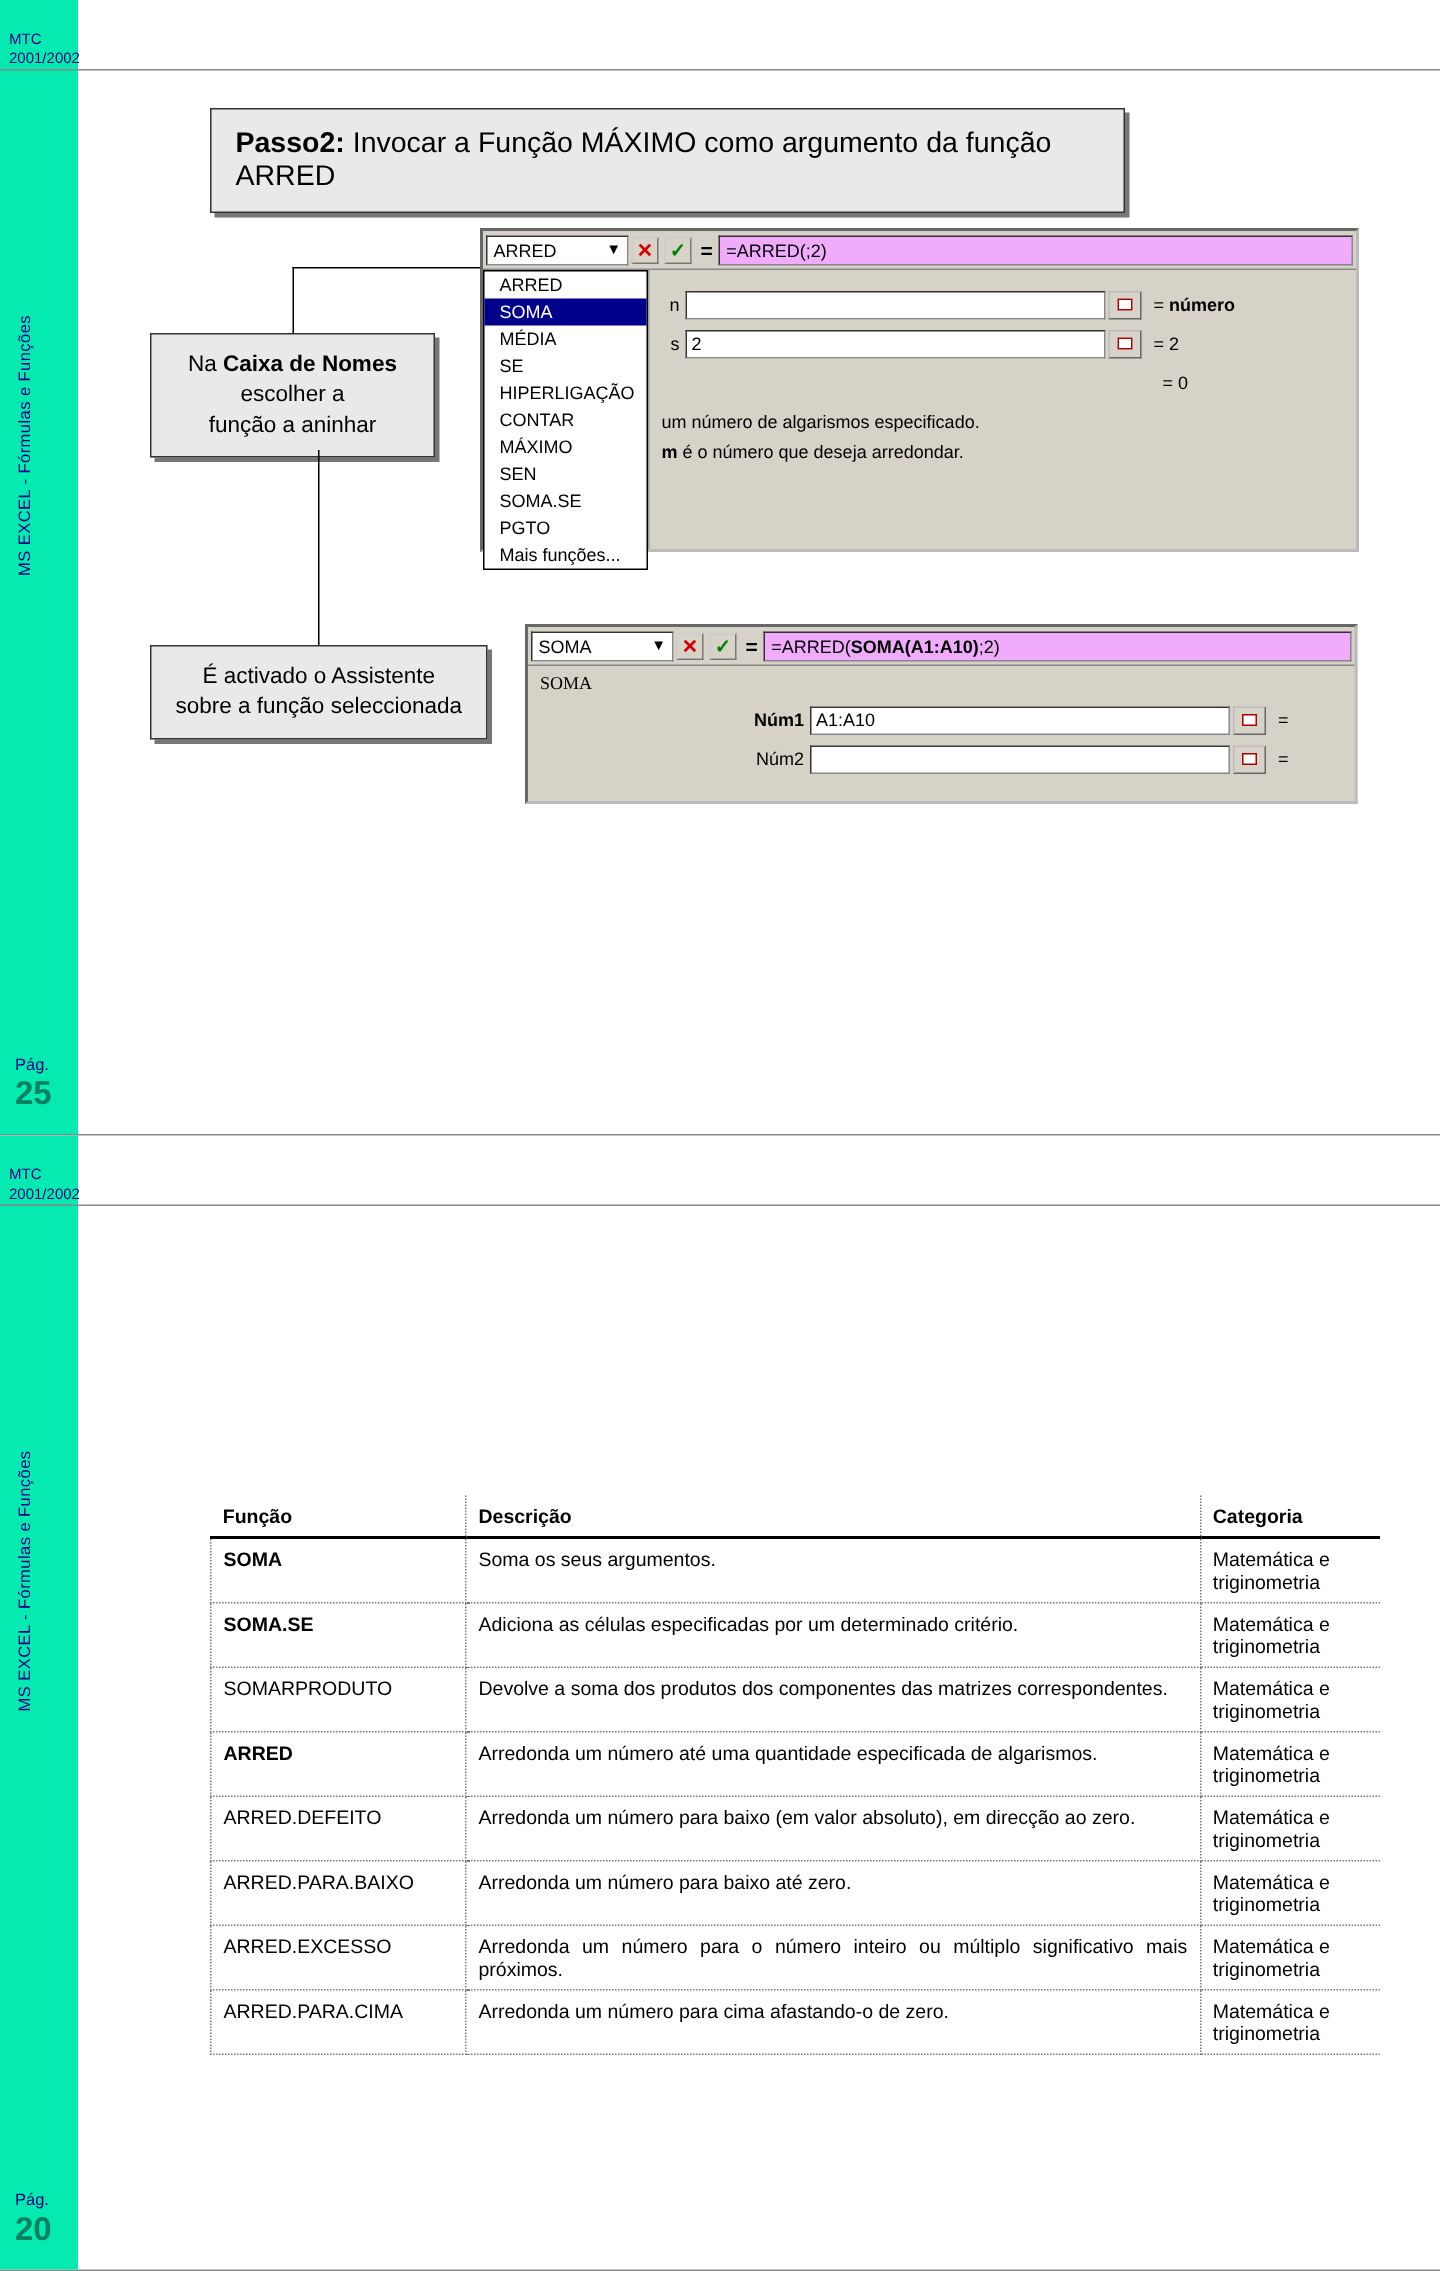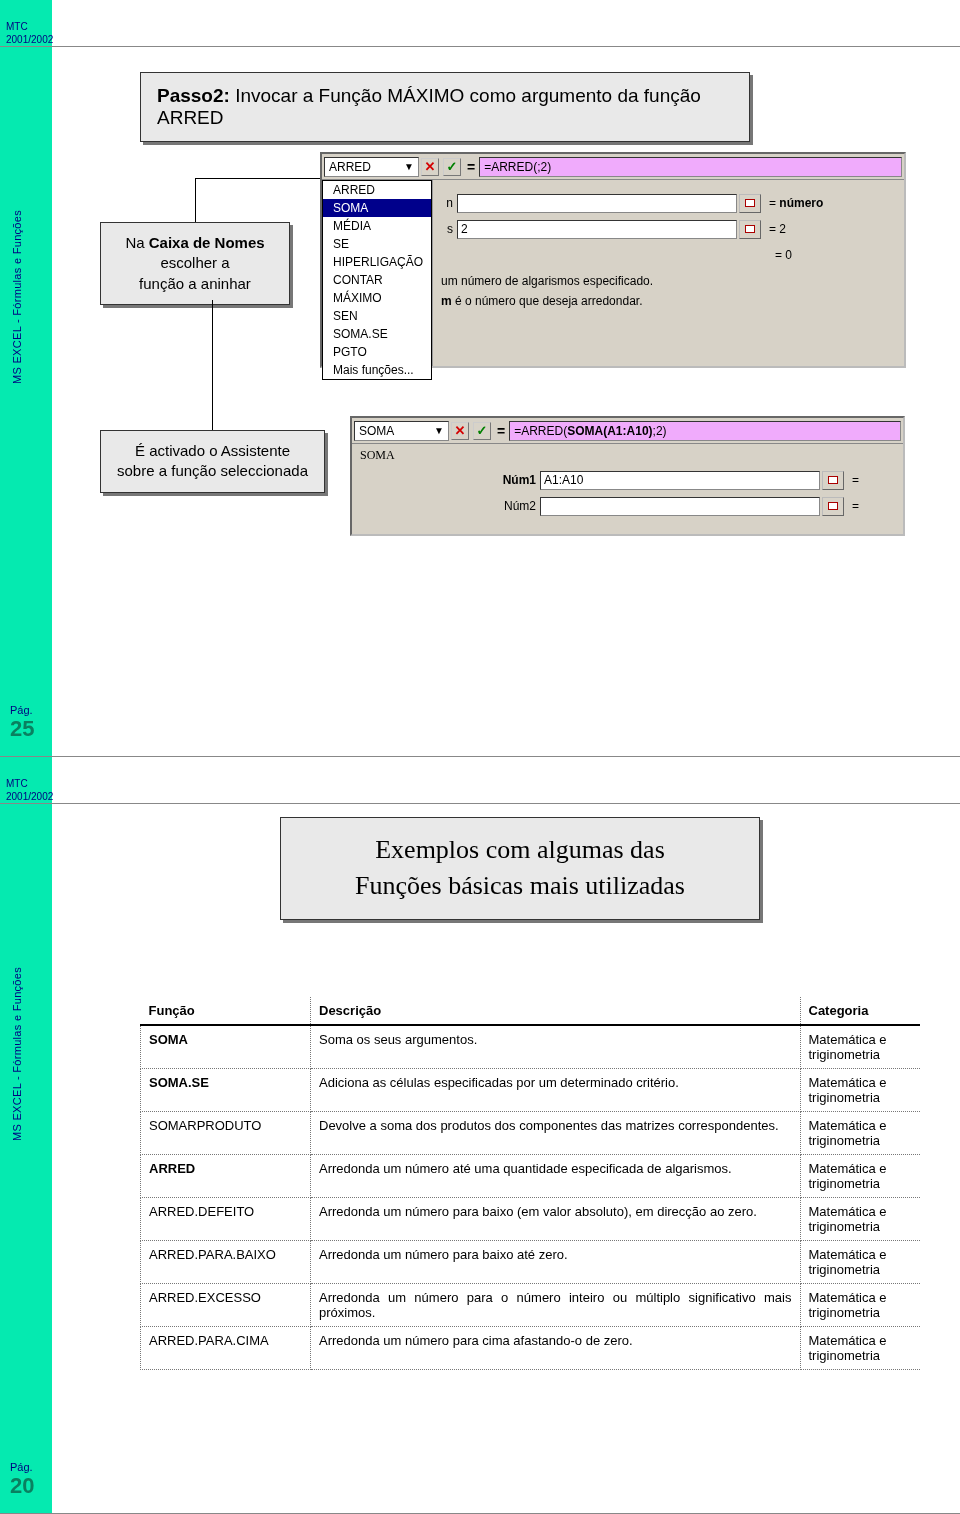--- a/index.html
+++ b/index.html
@@ -302,24 +302,20 @@
   <div class="mtc">
     <div>MTC</div>
     <div>2001/2002</div>
   </div>
   <div class="vtext">MS EXCEL - Fórmulas e Funções</div>
   <div class="pag">
     <div class="lbl">Pág.</div>
     <div class="num">20</div>
   </div>
 
-  <div class="bevel title2">
-    <span>Exemplos com algumas das</span><br>
-    <span>Funções básicas mais utilizadas</span>
-  </div>
 
   <table class="ftable">
     <colgroup>
         <col class="col-f">
         <col>
         <col class="col-c">
       </colgroup>
     <thead>
       <tr>
         <th>Função</th>

